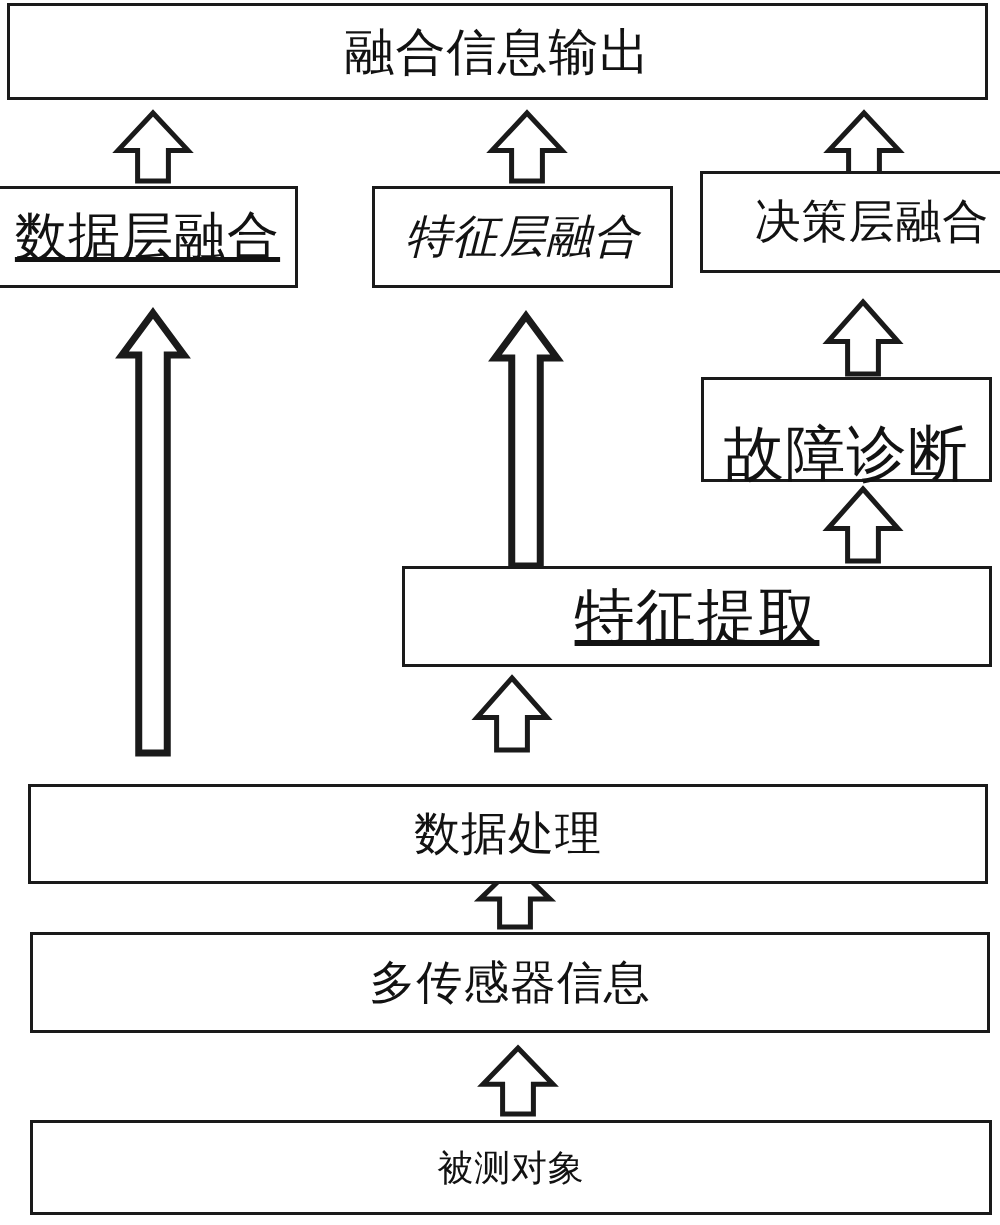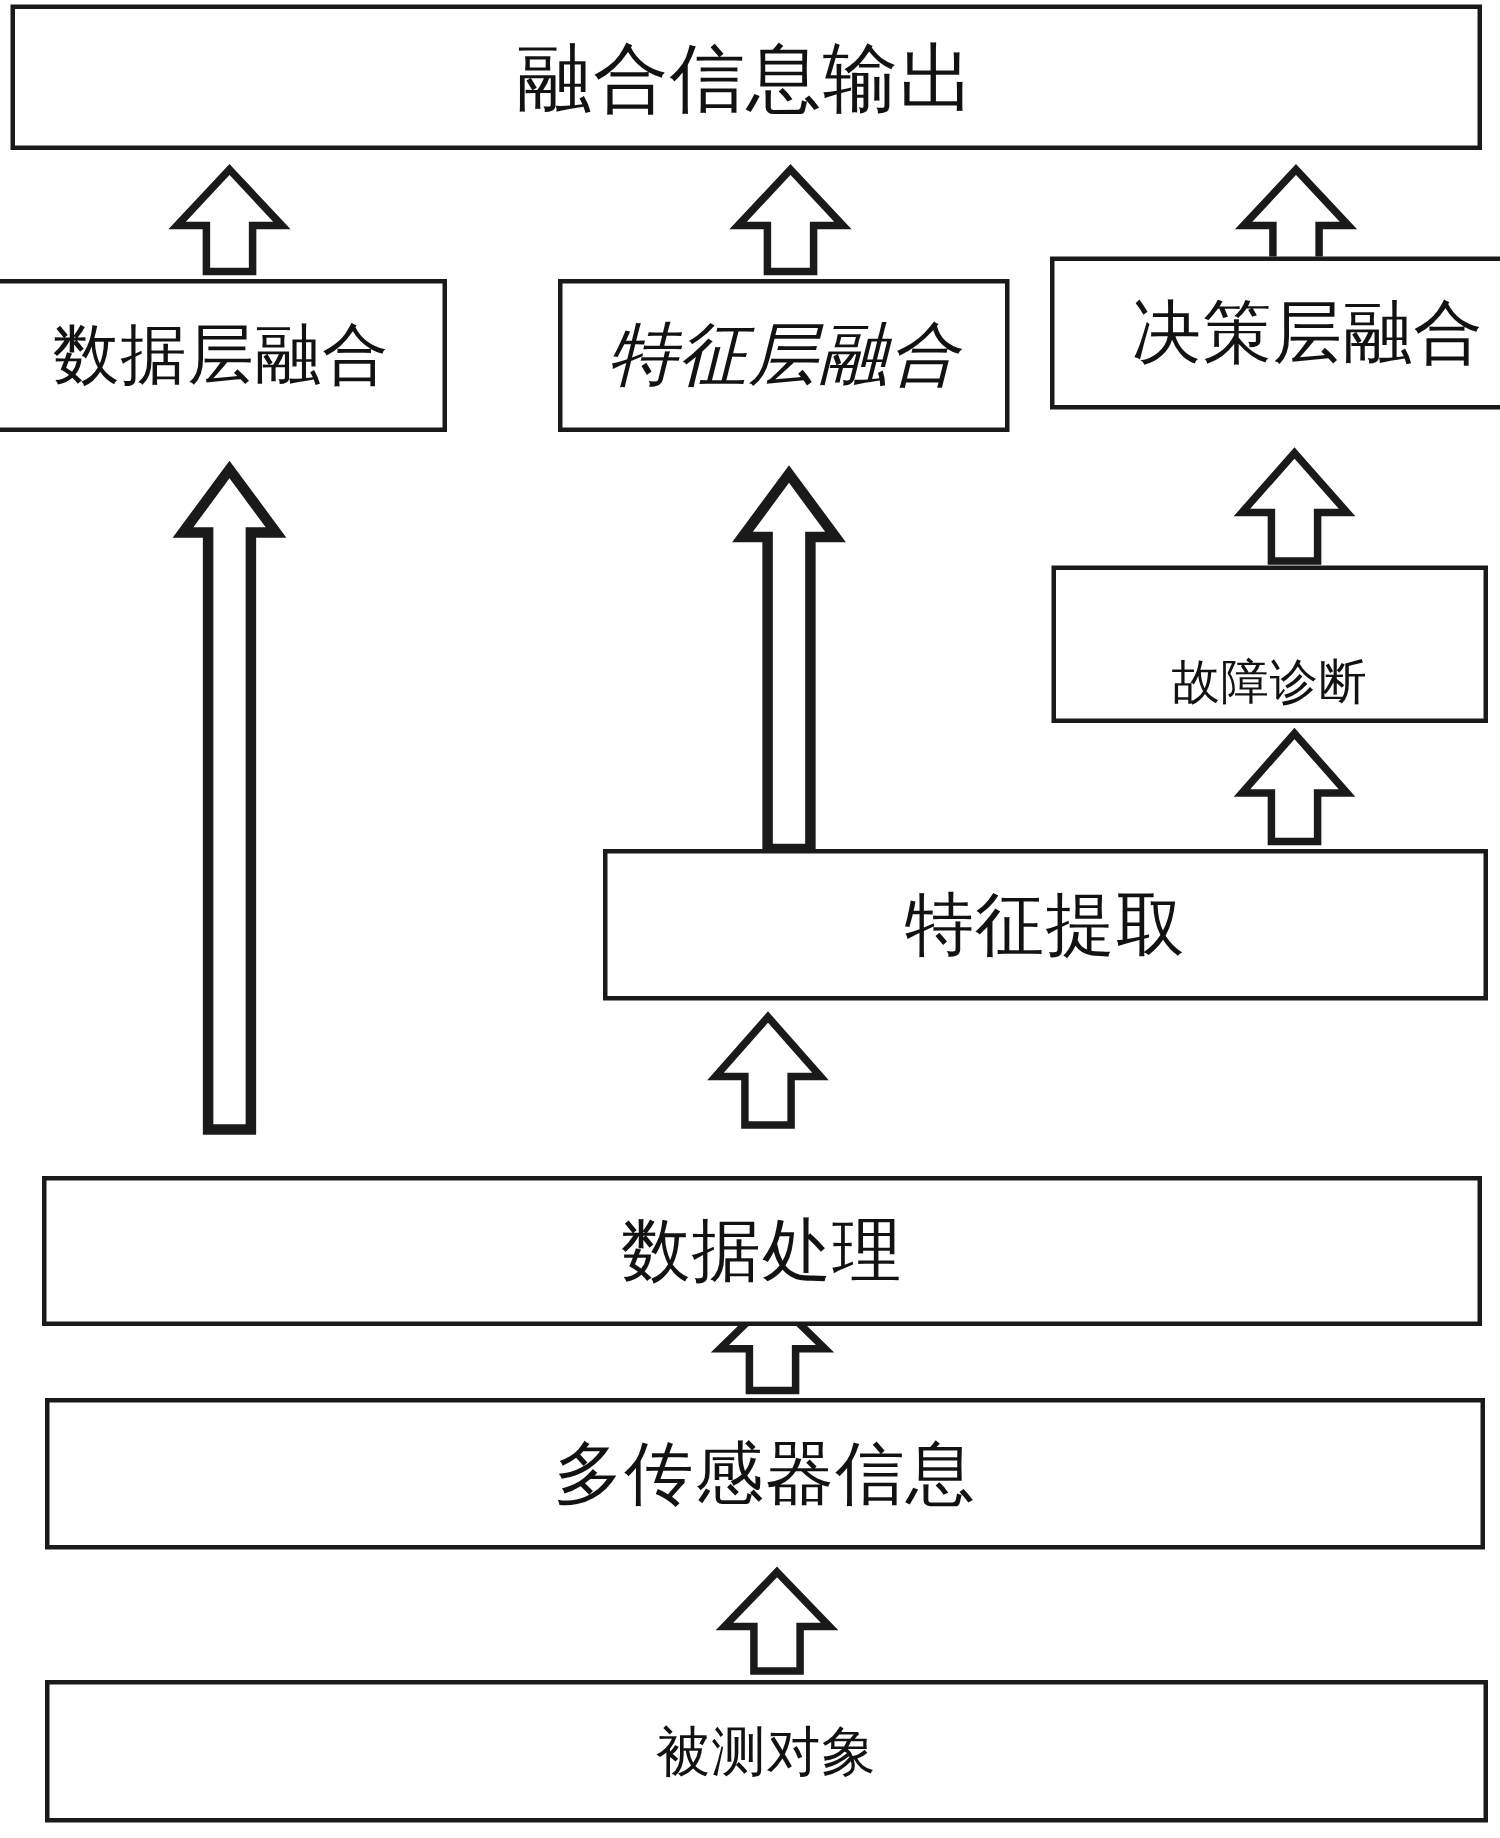--- a/index.html
+++ b/index.html
@@ -102,33 +102,33 @@
     </div>
     <div class="arrow" style="left: 483px; top: 1048px; width: 70px; height: 66px;">
       <svg viewBox="0 0 70 66" preserveAspectRatio="none">
         <polygon points="35.00,0.00 70.00,36.30 50.40,36.30 50.40,66.00 19.60,66.00 19.60,36.30 0.00,36.30"></polygon>
       </svg>
     </div>
     <div class="node" style="left: 7px; top: 3px; width: 981px; height: 97px;">
       <span class="label" style="font-size: 50px;">融合信息输出</span>
     </div>
     <div class="node" style="left: -3px; top: 186px; width: 301px; height: 102px;">
-      <span class="label" style="font-size: 44px;">数据层融合</span>
+      <span class="label" style="font-size: 52px; text-decoration: underline;">数据层融合</span>
     </div>
     <div class="node" style="left: 372px; top: 186px; width: 301px; height: 102px;">
       <span class="label" style="font-size: 46px; font-style: italic;">特征层融合</span>
     </div>
     <div class="node" style="left: 700px; top: 171px; width: 344px; height: 102px;">
       <span class="label" style="font-size: 46px;">决策层融合</span>
     </div>
     <div class="node" style="left: 701px; top: 377px; width: 291px; height: 105px;">
-      <span class="label" style="font-size: 32px; margin-top: 48px;">故障诊断</span>
+      <span class="label" style="font-size: 60px; margin-top: 48px;">故障诊断</span>
     </div>
     <div class="node" style="left: 402px; top: 566px; width: 590px; height: 101px;">
-      <span class="label" style="font-size: 46px;">特征提取</span>
+      <span class="label" style="font-size: 60px; text-decoration: underline;">特征提取</span>
     </div>
     <div class="node" style="left: 28px; top: 784px; width: 960px; height: 100px;">
       <span class="label" style="font-size: 46px;">数据处理</span>
     </div>
     <div class="node" style="left: 30px; top: 932px; width: 960px; height: 101px;">
       <span class="label" style="font-size: 46px;">多传感器信息</span>
     </div>
     <div class="node" style="left: 30px; top: 1120px; width: 962px; height: 95px;">
       <span class="label" style="font-size: 36px;">被测对象</span>
     </div>

